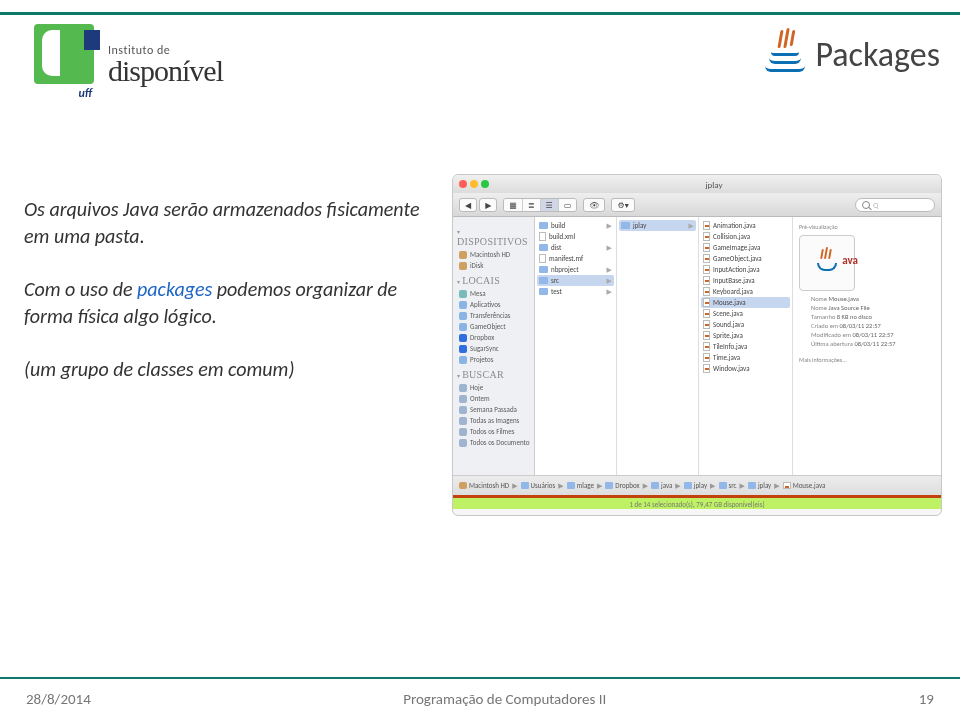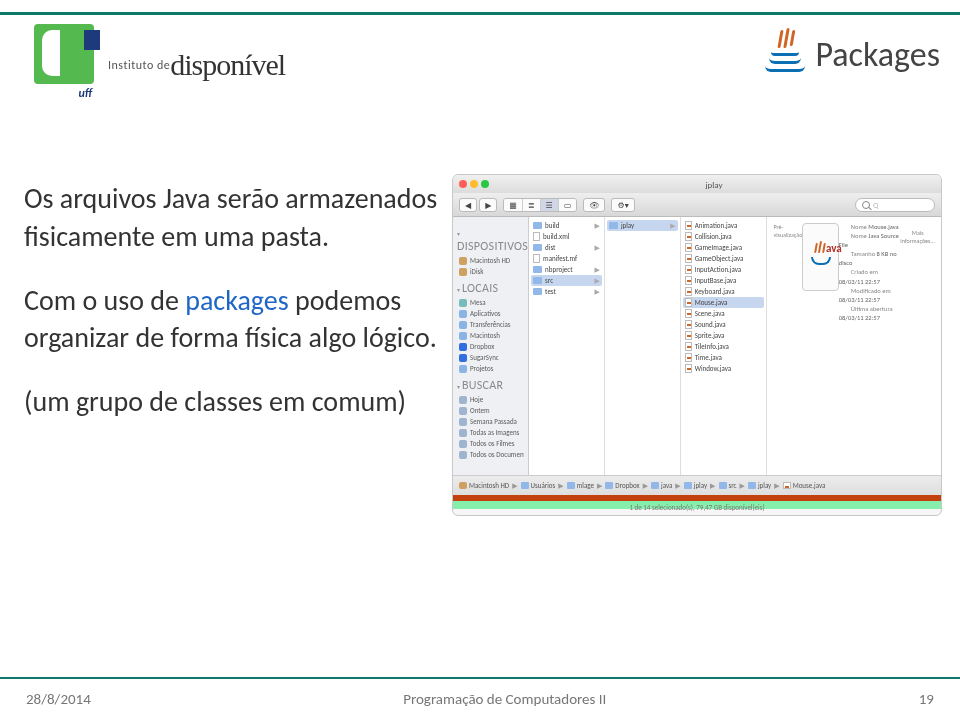--- a/index.html
+++ b/index.html
@@ -5,83 +5,83 @@
   * { margin: 0; padding: 0; box-sizing: border-box; }
   body { width: 960px; height: 720px; background: #fff; font-family: Calibri, Arial, sans-serif; position: relative; color: #333; }
   .slide { width: 960px; height: 720px; position: relative; background: #fff; }
   .top-rule { position: absolute; left: 0; right: 0; top: 12px; height: 6px; border-top: 3px solid #0b7a6a; }
   .header { position: absolute; left: 20px; top: 20px; display: flex; gap: 14px; align-items: center; }
   .logo-uff { width: 74px; height: 90px; position: relative; }
   .badge { width: 60px; height: 60px; background: #54b94e; border-radius: 4px; position: absolute; right: 0; top: 4px; }
   .badge::after { content: ""; position: absolute; left: 8px; top: 6px; width: 18px; height: 46px; background: #fff; border-radius: 10px 0 0 10px; }
   .badge .tag { position: absolute; right: -6px; top: 6px; width: 16px; height: 20px; background: #1d3a7c; }
   .uff-text { position: absolute; right: 2px; bottom: 10px; font-size: 12px; font-weight: bold; color: #1d3a7c; font-style: italic; }
-  .inst-block { display: flex; flex-direction: row; line-height: 1; align-items: center; }
+  .inst-block { display: flex; flex-direction: column; line-height: 1; }
   .inst-top { font-size: 12px; color: #555; letter-spacing: 0.5px; }
   .inst-word { font-family: Georgia, 'Times New Roman', serif; font-size: 30px; color: #333; letter-spacing: -1px; }
   .page-title { position: absolute; right: 20px; top: 30px; font-size: 34px; color: #444; display: flex; align-items: center; gap: 10px; }
   .java-icon { width: 40px; height: 48px; position: relative; }
   .steam1, .steam2, .steam3 { position: absolute; left: 14px; width: 3px; height: 18px; border-radius: 3px; background: #d06626; transform: skewX(-10deg); }
   .steam2 { left: 20px; height: 20px; top: -2px; }
   .steam3 { left: 26px; height: 16px; }
   .cup { position: absolute; left: 6px; top: 22px; width: 28px; height: 4px; border-bottom: 3px solid #0a6fb3; border-radius: 0 0 14px 14px; }
   .cup2 { position: absolute; left: 4px; top: 28px; width: 32px; height: 6px; border-bottom: 3px solid #0a6fb3; border-radius: 0 0 16px 16px; }
   .saucer { position: absolute; left: 0; top: 36px; width: 40px; height: 6px; border-bottom: 3px solid #0a6fb3; border-radius: 0 0 20px 20px; }
-  .content { position: absolute; left: 24px; top: 180px; width: 420px; font-size: 28px; line-height: 1.35; color: #333; }
+  .content { position: absolute; left: 24px; top: 196px; width: 420px; font-size: 20px; line-height: 1.35; color: #333; font-style: italic; }
   .content p { margin-bottom: 26px; }
   .kw-blue { color: #1f66c7; }
   .finder { position: absolute; left: 452px; top: 174px; width: 490px; height: 342px; border: 1px solid #c8c8c8; border-radius: 6px; background: #f6f6f6; font-size: 8px; color: #444; overflow: hidden; }
   .finder .titlebar { height: 18px; background: linear-gradient(#f0f0f0,#dcdcdc); display: flex; align-items: center; padding: 0 6px; gap: 4px; }
   .traffic { display: flex; gap: 3px; }
   .dot { width: 8px; height: 8px; border-radius: 50%; }
   .dot.r { background: #ff5f57; } .dot.y { background: #febc2e; } .dot.g { background: #28c840; }
   .tbar-title { flex: 1; text-align: center; font-size: 9px; color: #555; }
   .finder .toolbar { height: 24px; background: linear-gradient(#eee,#d8d8d8); border-bottom: 1px solid #bbb; display: flex; align-items: center; padding: 0 6px; gap: 6px; }
   .nav-btns { display: flex; gap: 2px; }
   .tb-btn { background: #fbfbfb; border: 1px solid #bbb; border-radius: 3px; padding: 1px 5px; font-size: 8px; }
   .view-seg { display: flex; border: 1px solid #bbb; border-radius: 3px; overflow: hidden; }
   .view-seg span { padding: 1px 5px; border-right: 1px solid #ccc; background: #fbfbfb; font-size: 8px; }
   .view-seg span.active { background: #cfd7e6; }
   .view-seg span:last-child { border-right: none; }
   .search { margin-left: auto; display: flex; align-items: center; gap: 3px; border: 1px solid #bbb; border-radius: 10px; padding: 1px 6px; background: #fff; width: 80px; }
   .search .sicon { width: 8px; height: 8px; border: 1px solid #888; border-radius: 50%; position: relative; }
   .search .sicon::after { content: ""; position: absolute; width: 4px; height: 1px; background: #888; right: -3px; bottom: -1px; transform: rotate(45deg); }
   .finder-body { display: flex; height: 258px; background: #fff; }
   .sidebar { width: 82px; background: #eef0f3; border-right: 1px solid #ccc; padding: 4px 4px; font-size: 7px; color: #5b5b5b; overflow: hidden; }
-  .sidebar .sec { font-size: 12px; color: #8a8a8a; margin: 4px 0 2px; text-transform: uppercase; letter-spacing: 0.3px; }
+  .sidebar .sec { font-size: 10px; color: #8a8a8a; margin: 4px 0 2px; text-transform: uppercase; letter-spacing: 0.3px; font-family: Liberation Serif, serif; }
   .sidebar .sec::before { content: "▾ "; font-size: 6px; color: #999; }
   .sb-item { display: flex; align-items: center; gap: 3px; padding: 1px 2px; white-space: nowrap; overflow: hidden; }
   .sb-icon { width: 8px; height: 8px; background: #9fb4cf; border-radius: 2px; flex-shrink: 0; }
   .sb-icon.disk { background: #d0a060; }
   .sb-icon.app { background: #8ab3e6; }
   .sb-icon.desk { background: #7bb; }
   .sb-icon.box { background: #2f6fe0; }
   .col { width: 82px; border-right: 1px solid #ddd; padding: 3px 2px; font-size: 7px; overflow: hidden; }
   .col .row { display: flex; align-items: center; gap: 3px; padding: 1px 2px; border-radius: 2px; white-space: nowrap; }
   .col .row.sel { background: #c7d6ef; }
   .fi-folder { width: 9px; height: 7px; background: #91b8e8; border-radius: 1px; flex-shrink: 0; }
   .fi-file { width: 7px; height: 9px; background: #fff; border: 1px solid #bbb; flex-shrink: 0; }
   .fi-java { width: 7px; height: 9px; background: #fff; border: 1px solid #bbb; position: relative; flex-shrink: 0; }
   .fi-java::after { content: ""; position: absolute; left: 1px; top: 3px; width: 4px; height: 2px; background: #d06626; }
   .arrow-r { margin-left: auto; color: #aaa; font-size: 7px; }
-  .preview-col { flex: 1; padding: 6px; display: flex; flex-direction: row; align-items: flex-start; font-size: 7px; color: #666; }
+  .preview-col { flex: 1; padding: 6px; display: flex; flex-direction: column; align-items: flex-start; font-size: 7px; color: #666; }
   .pv-head { font-size: 6px; color: #8a8a8a; margin-bottom: 4px; }
-  .pv-thumb { width: 56px; height: 68px; border: 1px solid #ccc; border-radius: 4px; position: relative; margin-bottom: 4px; background: #fbfbfb; display: flex; align-items: center; justify-content: center; }
+  .pv-thumb { width: 56px; height: 56px; border: 1px solid #ccc; border-radius: 4px; position: relative; margin-bottom: 4px; background: #fbfbfb; display: flex; align-items: center; justify-content: center; }
   .pv-thumb .mini-cup { width: 28px; height: 28px; position: relative; }
   .pv-thumb .mini-cup .s { position: absolute; width: 2px; height: 10px; background: #d06626; border-radius: 2px; transform: skewX(-10deg); }
   .pv-thumb .mini-cup .s1 { left: 8px; top: 0; } .pv-thumb .mini-cup .s2 { left: 12px; top: -2px; height: 12px; } .pv-thumb .mini-cup .s3 { left: 16px; top: 0; }
   .pv-thumb .mini-cup .u { position: absolute; left: 4px; top: 14px; width: 20px; height: 8px; border: 2px solid #0a6fb3; border-top: none; border-radius: 0 0 10px 10px; }
   .pv-thumb .jlabel { position: absolute; right: -4px; top: 18px; font-size: 11px; color: #b33029; font-weight: bold; }
   .pv-meta { font-size: 6.5px; line-height: 1.4; color: #666; }
   .pv-meta .l { color: #888; padding-left: 12px; }
   .pv-more { margin-top: 6px; font-size: 6px; color: #888; text-align: center; }
   .crumb { height: 20px; background: linear-gradient(#ececec,#dedede); border-top: 1px solid #ccc; display: flex; align-items: center; gap: 3px; padding: 0 6px; font-size: 7px; color: #555; }
   .crumb .ci { display: flex; align-items: center; gap: 2px; }
   .crumb .sep { color: #999; }
-  .statusbar { height: 14px; background: #86efac; border-top: 6px solid #c2410c; text-align: center; font-size: 7px; color: #777; line-height: 14px; }
+  .statusbar { height: 14px; background: #bef264; border-top: 3px solid #c2410c; text-align: center; font-size: 7px; color: #777; line-height: 14px; }
   .foot-rule { position: absolute; left: 0; right: 0; bottom: 40px; height: 3px; border-top: 2px solid #0b7a6a; }
   .footer { position: absolute; left: 0; right: 0; bottom: 12px; display: flex; justify-content: space-between; padding: 0 26px; font-size: 15px; color: #777; }
   .footer .pg { text-align: right; }
 </style>
 </head>
 <body>
 
 <div class="slide">
   <div class="top-rule"></div>
 
@@ -165,21 +165,21 @@
         <div class="sb-item">
             <span class="sb-icon app"></span>
             <span>Aplicativos</span>
           </div>
         <div class="sb-item">
             <span class="sb-icon app"></span>
             <span>Transferências</span>
           </div>
         <div class="sb-item">
             <span class="sb-icon app"></span>
-            <span>Macintosh</span>
+            <span>GameObject</span>
           </div>
         <div class="sb-item">
             <span class="sb-icon box"></span>
             <span>Dropbox</span>
           </div>
         <div class="sb-item">
             <span class="sb-icon box"></span>
             <span>SugarSync</span>
           </div>
         <div class="sb-item">

